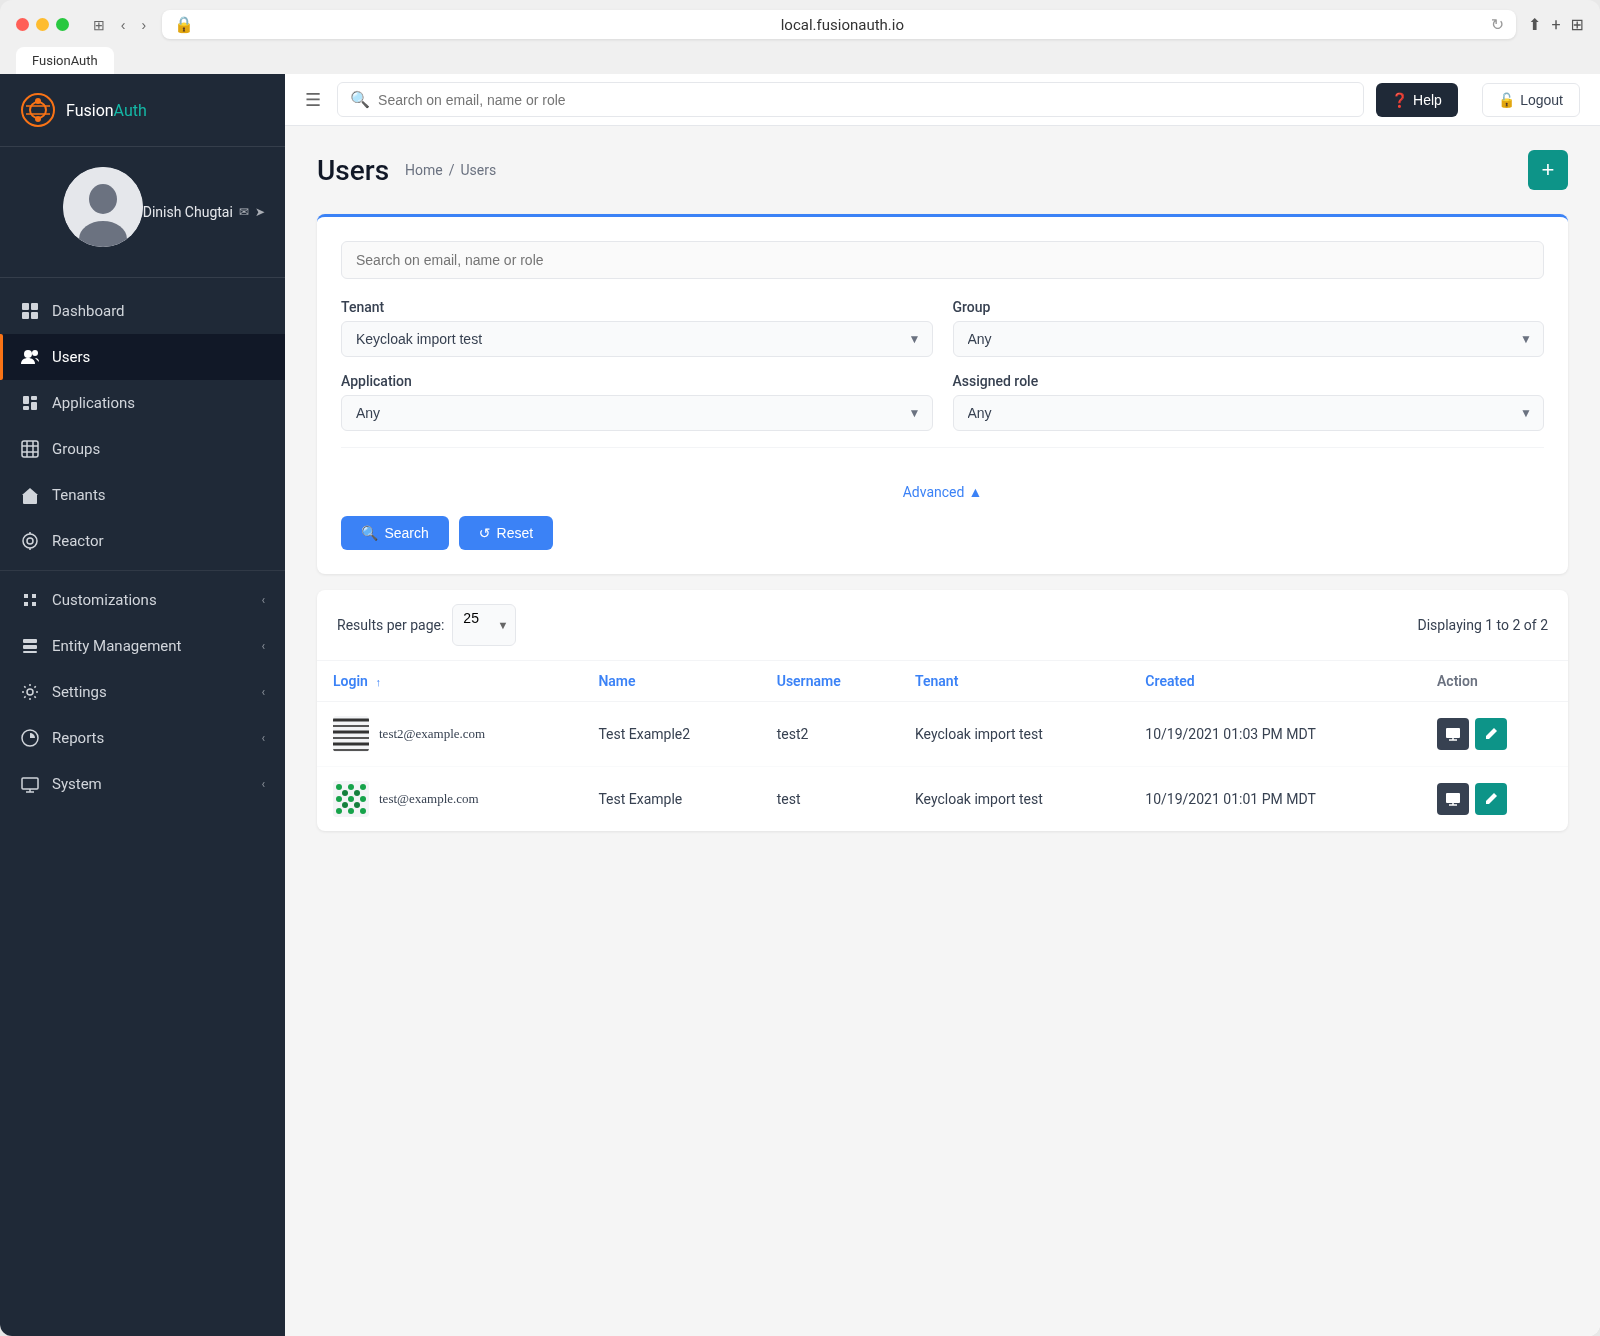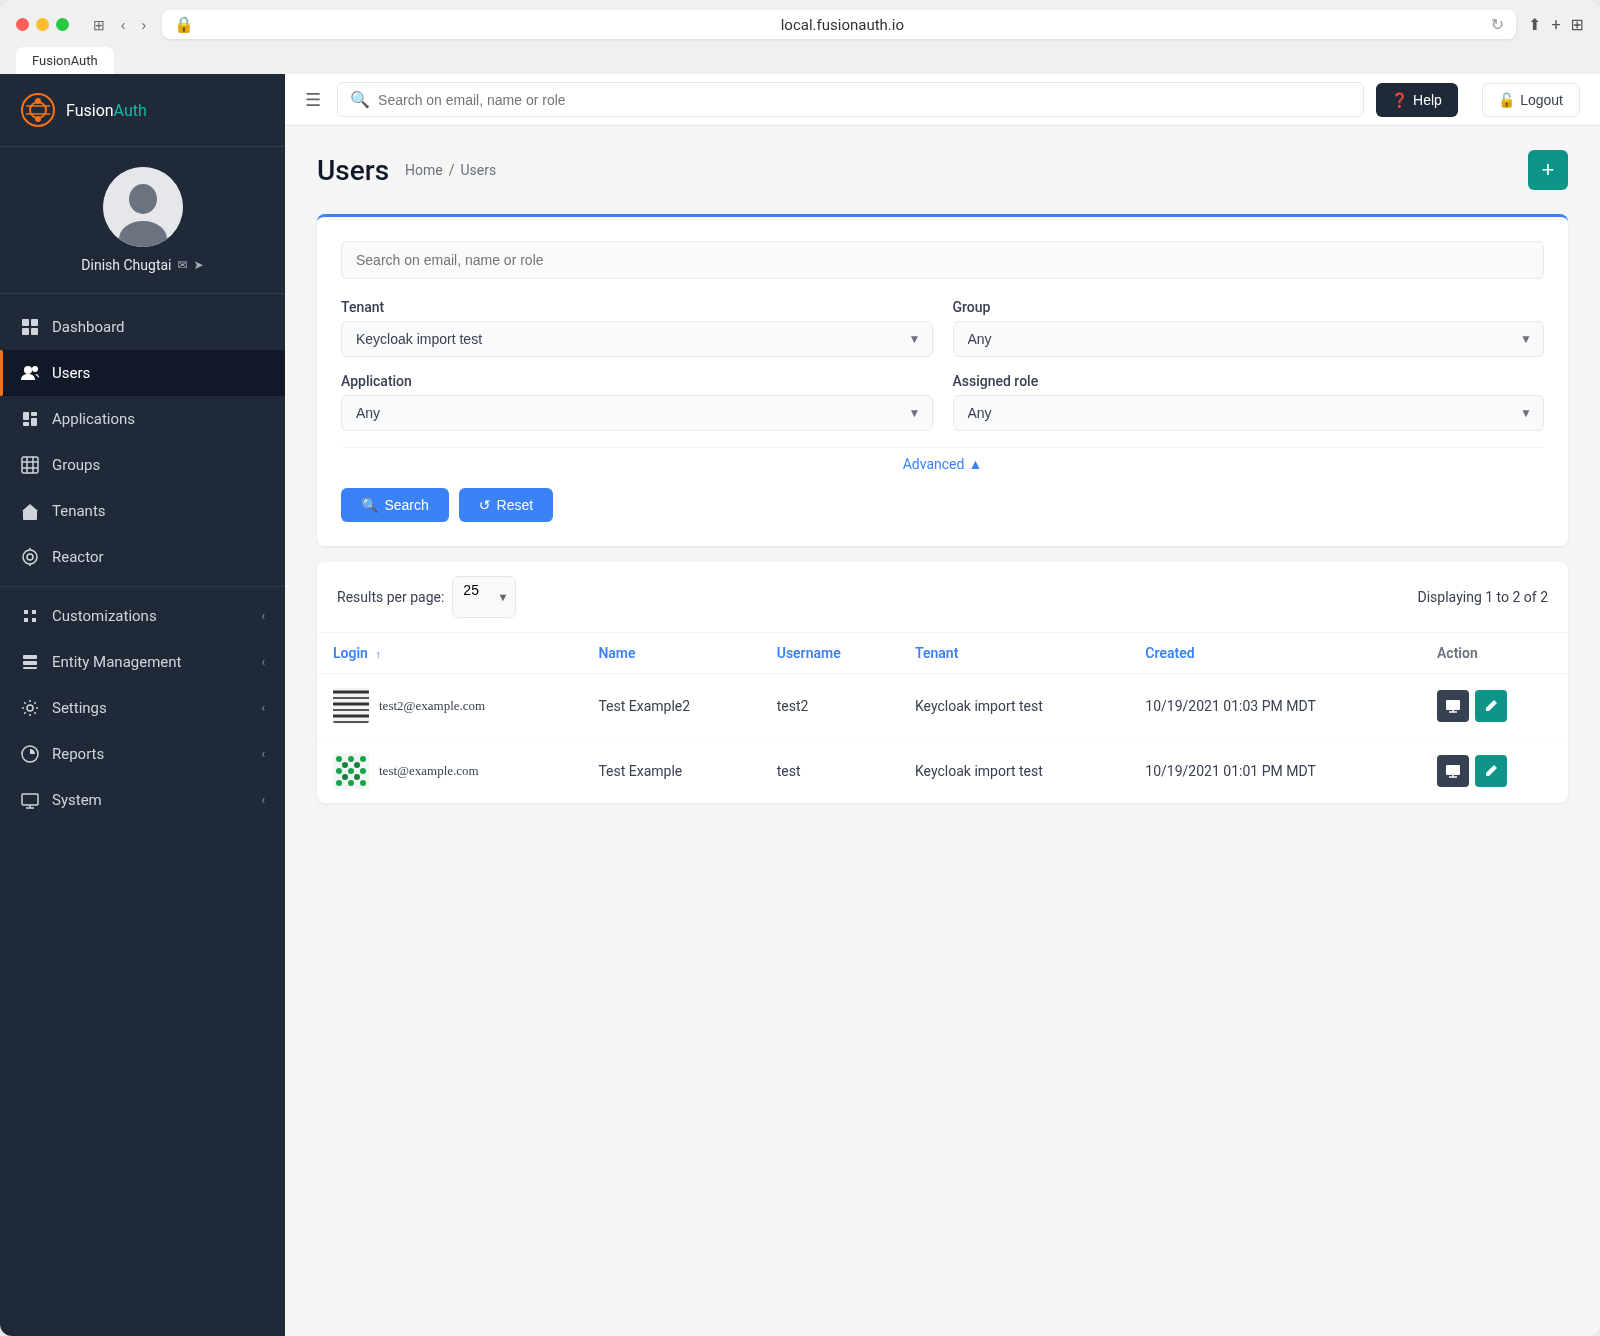--- a/index.html
+++ b/index.html
@@ -23,21 +23,21 @@
     
     .app-wrapper { display: flex; flex: 1; overflow: hidden; background: white; border-radius: 0 0 12px 12px; }
 
     
     .sidebar { width: 285px; background: #1f2937; color: white; display: flex; flex-direction: column; overflow-y: auto; flex-shrink: 0; }
     .sidebar-logo { padding: 18px 20px; display: flex; align-items: center; gap: 10px; border-bottom: 1px solid rgba(255,255,255,0.1); }
     .logo-icon { width: 36px; height: 36px; }
     .logo-fusion { color: white; }
     .logo-auth { color: #14b8a6; }
 
-    .sidebar-profile { padding: 20px; display: flex; flex-direction: column; align-items: center; border-bottom: 1px solid rgba(255,255,255,0.1); justify-content: flex-end; }
+    .sidebar-profile { padding: 20px; display: flex; flex-direction: row; align-items: center; border-bottom: 1px solid rgba(255,255,255,0.1); justify-content: flex-end; }
     .avatar { width: 80px; height: 80px; border-radius: 50%; background: #d1d5db; overflow: hidden; display: flex; align-items: center; justify-content: center; margin-bottom: 10px; }
     .avatar svg { width: 80px; height: 80px; }
     .username { font-size: 14px; color: #e5e7eb; display: flex; align-items: center; gap: 6px; }
     .username-icon { font-size: 12px; opacity: 0.7; }
 
     .sidebar-nav { padding: 10px 0; flex: 1; }
     .nav-item { display: flex; align-items: center; gap: 12px; padding: 13px 20px; cursor: pointer; transition: background 0.15s; color: #d1d5db; font-size: 15px; text-decoration: none; position: relative; }
     .nav-item.active { background: #111827; color: white; }
     .nav-item.active::before { content: ''; position: absolute; left: 0; top: 0; bottom: 0; width: 3px; background: #f97316; border-radius: 0 2px 2px 0; }
     .nav-icon { width: 20px; height: 20px; display: flex; align-items: center; justify-content: center; flex-shrink: 0; }
@@ -76,21 +76,21 @@
     .filter-label { font-size: 14px; color: #374151; margin-bottom: 6px; font-weight: 500; }
     .select-wrapper { position: relative; }
     .select-wrapper select { width: 100%; border: 1px solid #e5e7eb; border-radius: 6px; padding: 9px 14px; font-size: 14px; color: #374151; background: #f9fafb; outline: none; appearance: none; cursor: pointer; }
     .select-arrow { position: absolute; right: 12px; top: 50%; transform: translateY(-50%); pointer-events: none; color: #6b7280; font-size: 12px; }
 
     .toggle-row { display: flex; align-items: center; gap: 12px; margin-bottom: 16px; }
     .toggle { width: 42px; height: 24px; background: #d1d5db; border-radius: 12px; cursor: pointer; position: relative; transition: background 0.2s; }
     .toggle-knob { width: 18px; height: 18px; background: white; border-radius: 50%; position: absolute; top: 3px; left: 3px; transition: left 0.2s; box-shadow: 0 1px 3px rgba(0,0,0,0.2); }
 
     .advanced-section { display: flex; justify-content: center; align-items: center; gap: 6px; margin-bottom: 16px; padding-top: 8px; border-top: 1px solid #f3f4f6; }
-    .advanced-link { color: #3b82f6; font-size: 14px; cursor: pointer; text-decoration: none; display: flex; align-items: center; gap: 4px; }
+    .advanced-link { color: #3b82f6; font-size: 14px; cursor: pointer; text-decoration: none; display: flex; align-items: center; gap: 4px; margin-top: 28px; }
 
     .action-buttons { display: flex; gap: 10px; }
     .btn-search { background: #3b82f6; color: white; border: none; border-radius: 6px; padding: 9px 20px; font-size: 14px; cursor: pointer; display: flex; align-items: center; gap: 6px; }
     .btn-reset { background: #3b82f6; color: white; border: none; border-radius: 6px; padding: 9px 20px; font-size: 14px; cursor: pointer; display: flex; align-items: center; gap: 6px; }
 
     
     .results-section { background: white; border-radius: 8px; margin-top: 16px; box-shadow: 0 1px 3px rgba(0,0,0,0.08); overflow: hidden; }
     .results-header { display: flex; align-items: center; gap: 12px; padding: 14px 20px; border-bottom: 1px solid #f3f4f6; }
     .results-per-page { display: flex; align-items: center; gap: 8px; font-size: 14px; color: #374151; }
     .per-page-wrapper { position: relative; display: inline-block; }

